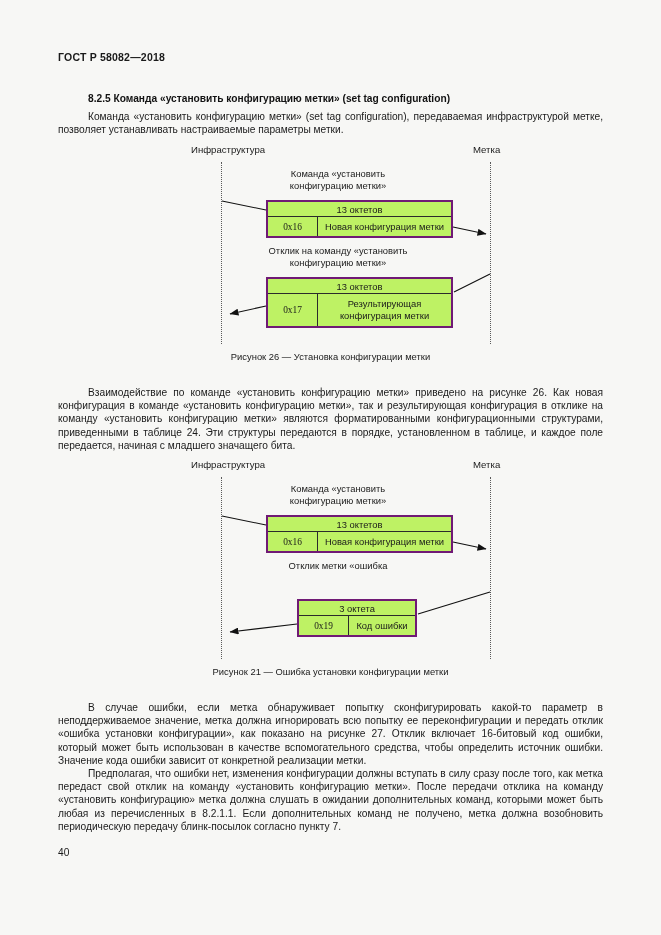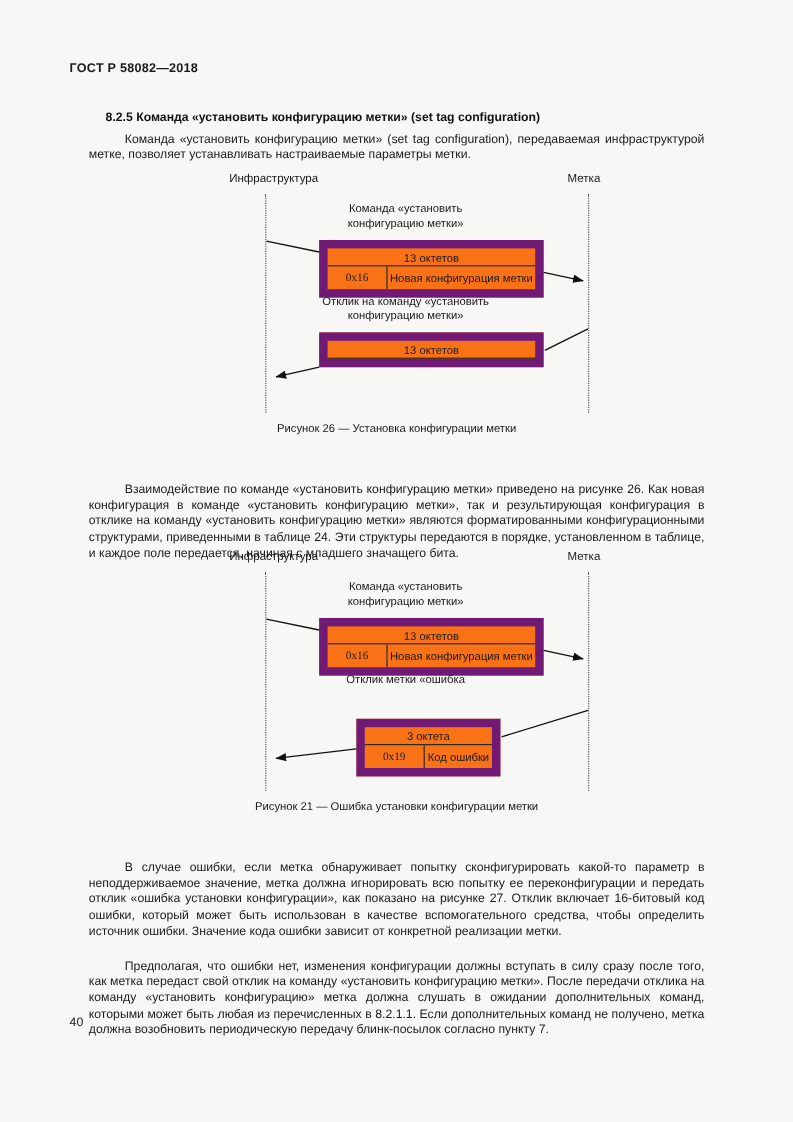--- a/index.html
+++ b/index.html
@@ -48,21 +48,21 @@
     text-indent: 30px;
     line-height: 13px;
     color: #121212;
   }
 
   p.body {
     font-size: 10.2px;
     line-height: 13.2px;
     text-align: justify;
     text-indent: 30px;
-    margin: 16px;
+    margin: 0;
     color: #1a1a1a;
     hyphens: manual;
   }
 
   
   .figure {
     position: absolute;
     left: 58px;
     width: 545px;
   }
@@ -94,22 +94,22 @@
     font-size: 9.4px;
     line-height: 11.6px;
     text-align: center;
     color: #1a1a1a;
     width: 260px;
     left: 150px;
   }
 
   .pdu {
     position: absolute;
-    border: 7px solid #701a75;
-    background: #f97316;
+    border: 2px solid #701a75;
+    background: #bef264;
     box-sizing: border-box;
   }
   .pdu .len {
     height: 15px;
     line-height: 15px;
     text-align: center;
     font-size: 9.4px;
     border-bottom: 1px solid #2b2b2b;
     box-sizing: border-box;
     color: #1a1a1a;
@@ -199,20 +199,27 @@
         </div>
       </div>
 
       <div class="msg-label" style="top:101px;">
         <div>Отклик на команду «установить</div>
         <div>конфигурацию метки»</div>
       </div>
 
       <div class="pdu" style="left:208px; top:133px; width:187px;">
         <div class="len">13 октетов</div>
+        <div class="fields" style="height:32px;">
+          <div class="f-op" style="width:50px;">0x17</div>
+          <div class="f-payload" style="flex-direction:column;">
+            <div>Результирующая</div>
+            <div>конфигурация метки</div>
+          </div>
+        </div>
       </div>
 
       <svg class="arrows" width="545" height="200">
         <defs>
           <marker id="ah-r" markerWidth="9" markerHeight="7" refX="8.5" refY="3.5" orient="auto" markerUnits="userSpaceOnUse">
             <path d="M0,0 L9,3.5 L0,7 z" fill="#111"></path>
           </marker>
           <marker id="ah-l" markerWidth="9" markerHeight="7" refX="8.5" refY="3.5" orient="auto" markerUnits="userSpaceOnUse">
             <path d="M0,0 L9,3.5 L0,7 z" fill="#111"></path>
           </marker>

